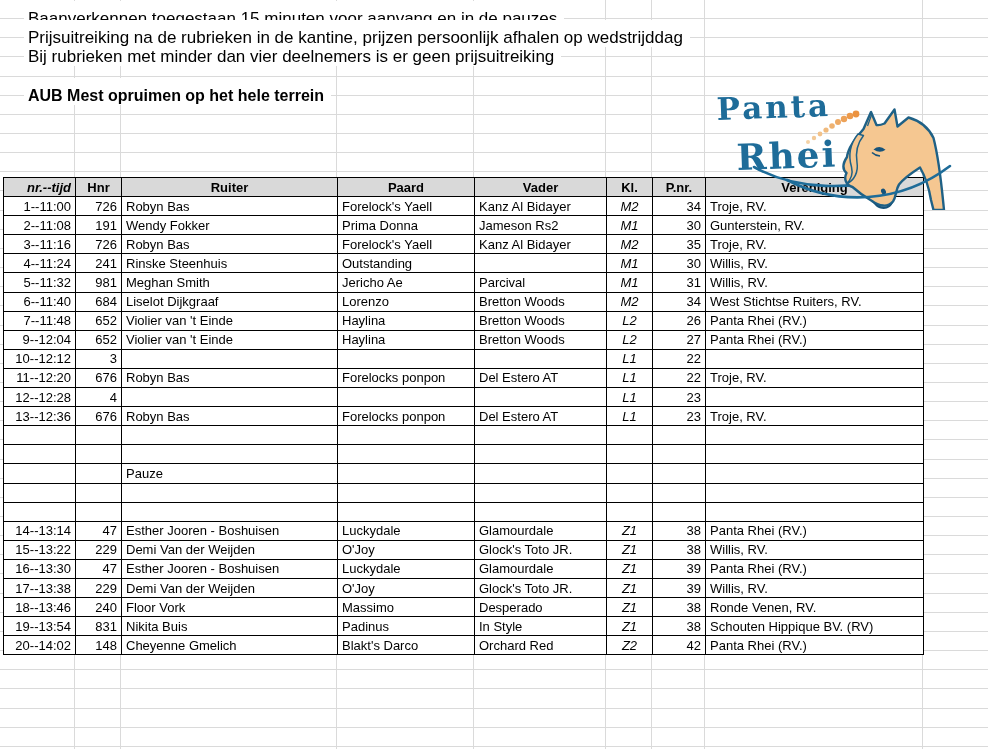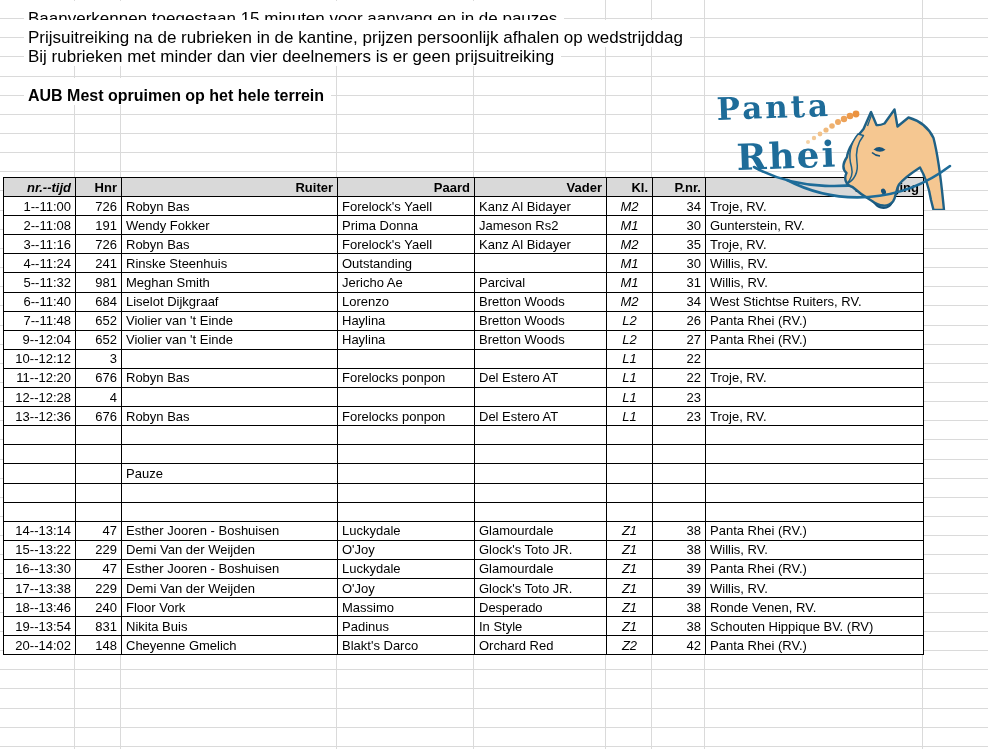--- a/index.html
+++ b/index.html
@@ -23,21 +23,21 @@
     background-position:74px 0,120px 0,336px 0,473px 0,605px 0,651px 0,704px 0,922px 0,0 0;}
   
   .notice{position:absolute;left:0;padding:8px 7px 0 4px;background:#fff;white-space:nowrap;
           height:19px;line-height:19px;font-size:17px;margin-left:24px;}
   .notice.bold{font-weight:bold;font-size:16px;}
   
   table.start{position:absolute;left:3px;top:177px;width:920px;border-collapse:collapse;
       table-layout:fixed;background:#fff;font-size:13px;}
   table.start th,table.start td{border:1px solid #000;height:19.1px;padding:0 4px;
       white-space:nowrap;overflow:hidden;font-weight:normal;box-sizing:border-box;}
-  table.start thead th{background:#d9d9d9;font-weight:bold;text-align:right;}
+  table.start thead th{background:#d9d9d9;font-weight:bold;text-align:center;}
   table.start thead th.h0{text-align:right;font-style:italic;}
   td.c0,td.c1,td.c6{text-align:right;}
   td.c2,td.c3,td.c4,td.c7{text-align:left;}
   td.c5{text-align:center;font-style:italic;}
   
   .logo{position:absolute;left:697px;top:84px;width:288px;height:126px;z-index:5;pointer-events:none;}
 </style>
 </head>
 <body>
 

